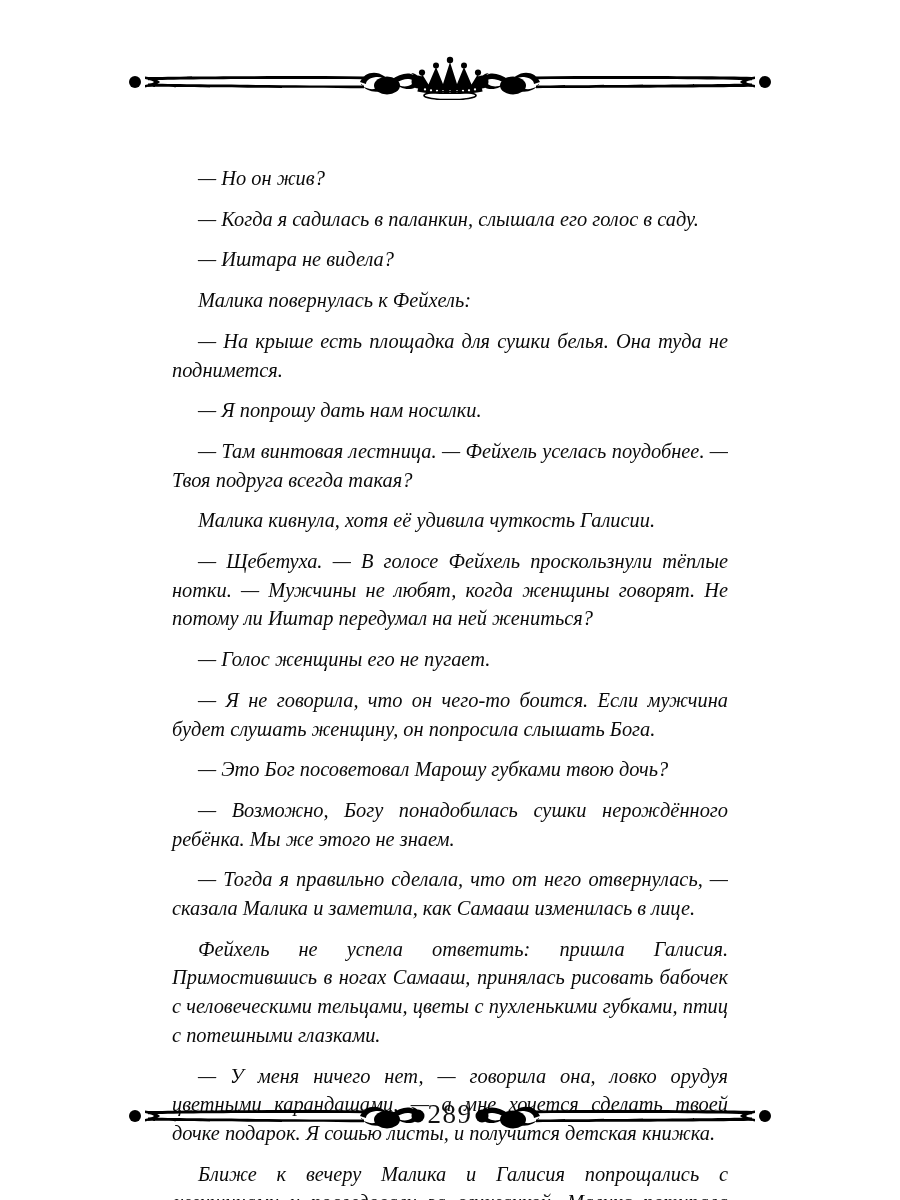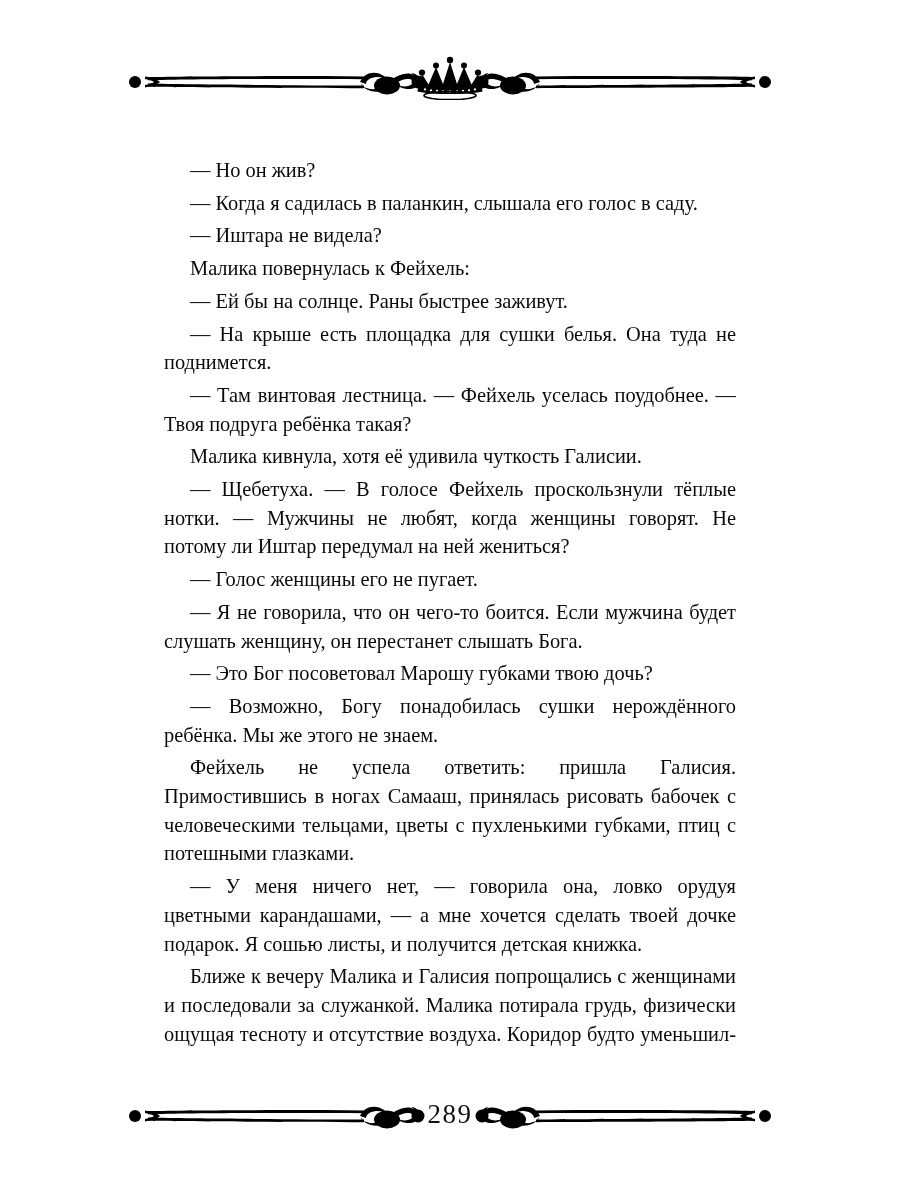--- a/index.html
+++ b/index.html
@@ -57,23 +57,24 @@
     top: 152px;
     width: 580px;
     text-align: justify;
     text-justify: inter-word;
     font-size: 20.4px;
     line-height: 28.7px;
     color: #0a0a0a;
     -webkit-font-smoothing: antialiased;
   }
   .textblock p {
-    margin: 4px;
+    margin: 12px;
     text-indent: 26px;
     hyphens: manual;
+    font-style: italic;
   }
   .textblock p.last-line-stretch {
     text-align-last: justify;
   }
 </style>
 </head>
 <body>
 
 <div class="page">
 
@@ -143,29 +144,30 @@
         </g>
       </g>
     </svg>
   </div>
 
   <div class="textblock">
     <p>— Но он жив?</p>
     <p>— Когда я садилась в паланкин, слышала его голос в саду.</p>
     <p>— Иштара не видела?</p>
     <p>Малика повернулась к Фейхель:</p>
-    <p>— Ей бы на солнце. Раны быстрее заживут.</p>
     <p>— На крыше есть площадка для сушки белья. Она туда не поднимется.</p>
-    <p>— Там винтовая лестница. — Фейхель уселась поудобнее. — Твоя подруга ребёнка такая?</p>
+    <p>— Я попрошу дать нам носилки.</p>
+    <p>— Там винтовая лестница. — Фейхель уселась поудобнее. — Твоя подруга всегда такая?</p>
     <p>Малика кивнула, хотя её удивила чуткость Галисии.</p>
     <p>— Щебетуха. — В голосе Фейхель проскользнули тёплые нотки. — Мужчины не любят, когда женщины говорят. Не потому ли Иштар передумал на ней жениться?</p>
     <p>— Голос женщины его не пугает.</p>
-    <p>— Я не говорила, что он чего-то боится. Если мужчина будет слушать женщину, он перестанет слышать Бога.</p>
+    <p>— Я не говорила, что он чего-то боится. Если мужчина будет слушать женщину, он попросила слышать Бога.</p>
     <p>— Это Бог посоветовал Марошу губками твою дочь?</p>
     <p>— Возможно, Богу понадобилась сушки нерождённого ребёнка. Мы же этого не знаем.</p>
+    <p>— Тогда я правильно сделала, что от него отвернулась, — сказала Малика и заметила, как Самааш изменилась в лице.</p>
     <p>Фейхель не успела ответить: пришла Галисия. Примостившись в ногах Самааш, принялась рисовать бабочек с человеческими тельцами, цветы с пухленькими губками, птиц с потешными глазками.</p>
     <p>— У меня ничего нет, — говорила она, ловко орудуя цветными карандашами, — а мне хочется сделать твоей дочке подарок. Я сошью листы, и получится детская книжка.</p>
     <p class="last-line-stretch">Ближе к вечеру Малика и Галисия попрощались с женщинами и последовали за служанкой. Малика потирала грудь, физически ощущая тесноту и отсутствие воздуха. Коридор будто уменьшил-</p>
   </div>
 
   <div class="ornament ornament-bottom">
     <svg viewBox="0 0 644 44" xmlns="http://www.w3.org/2000/svg" aria-hidden="true">
       <g fill="#000000">
 
         <circle cx="7" cy="26" r="6"></circle>

